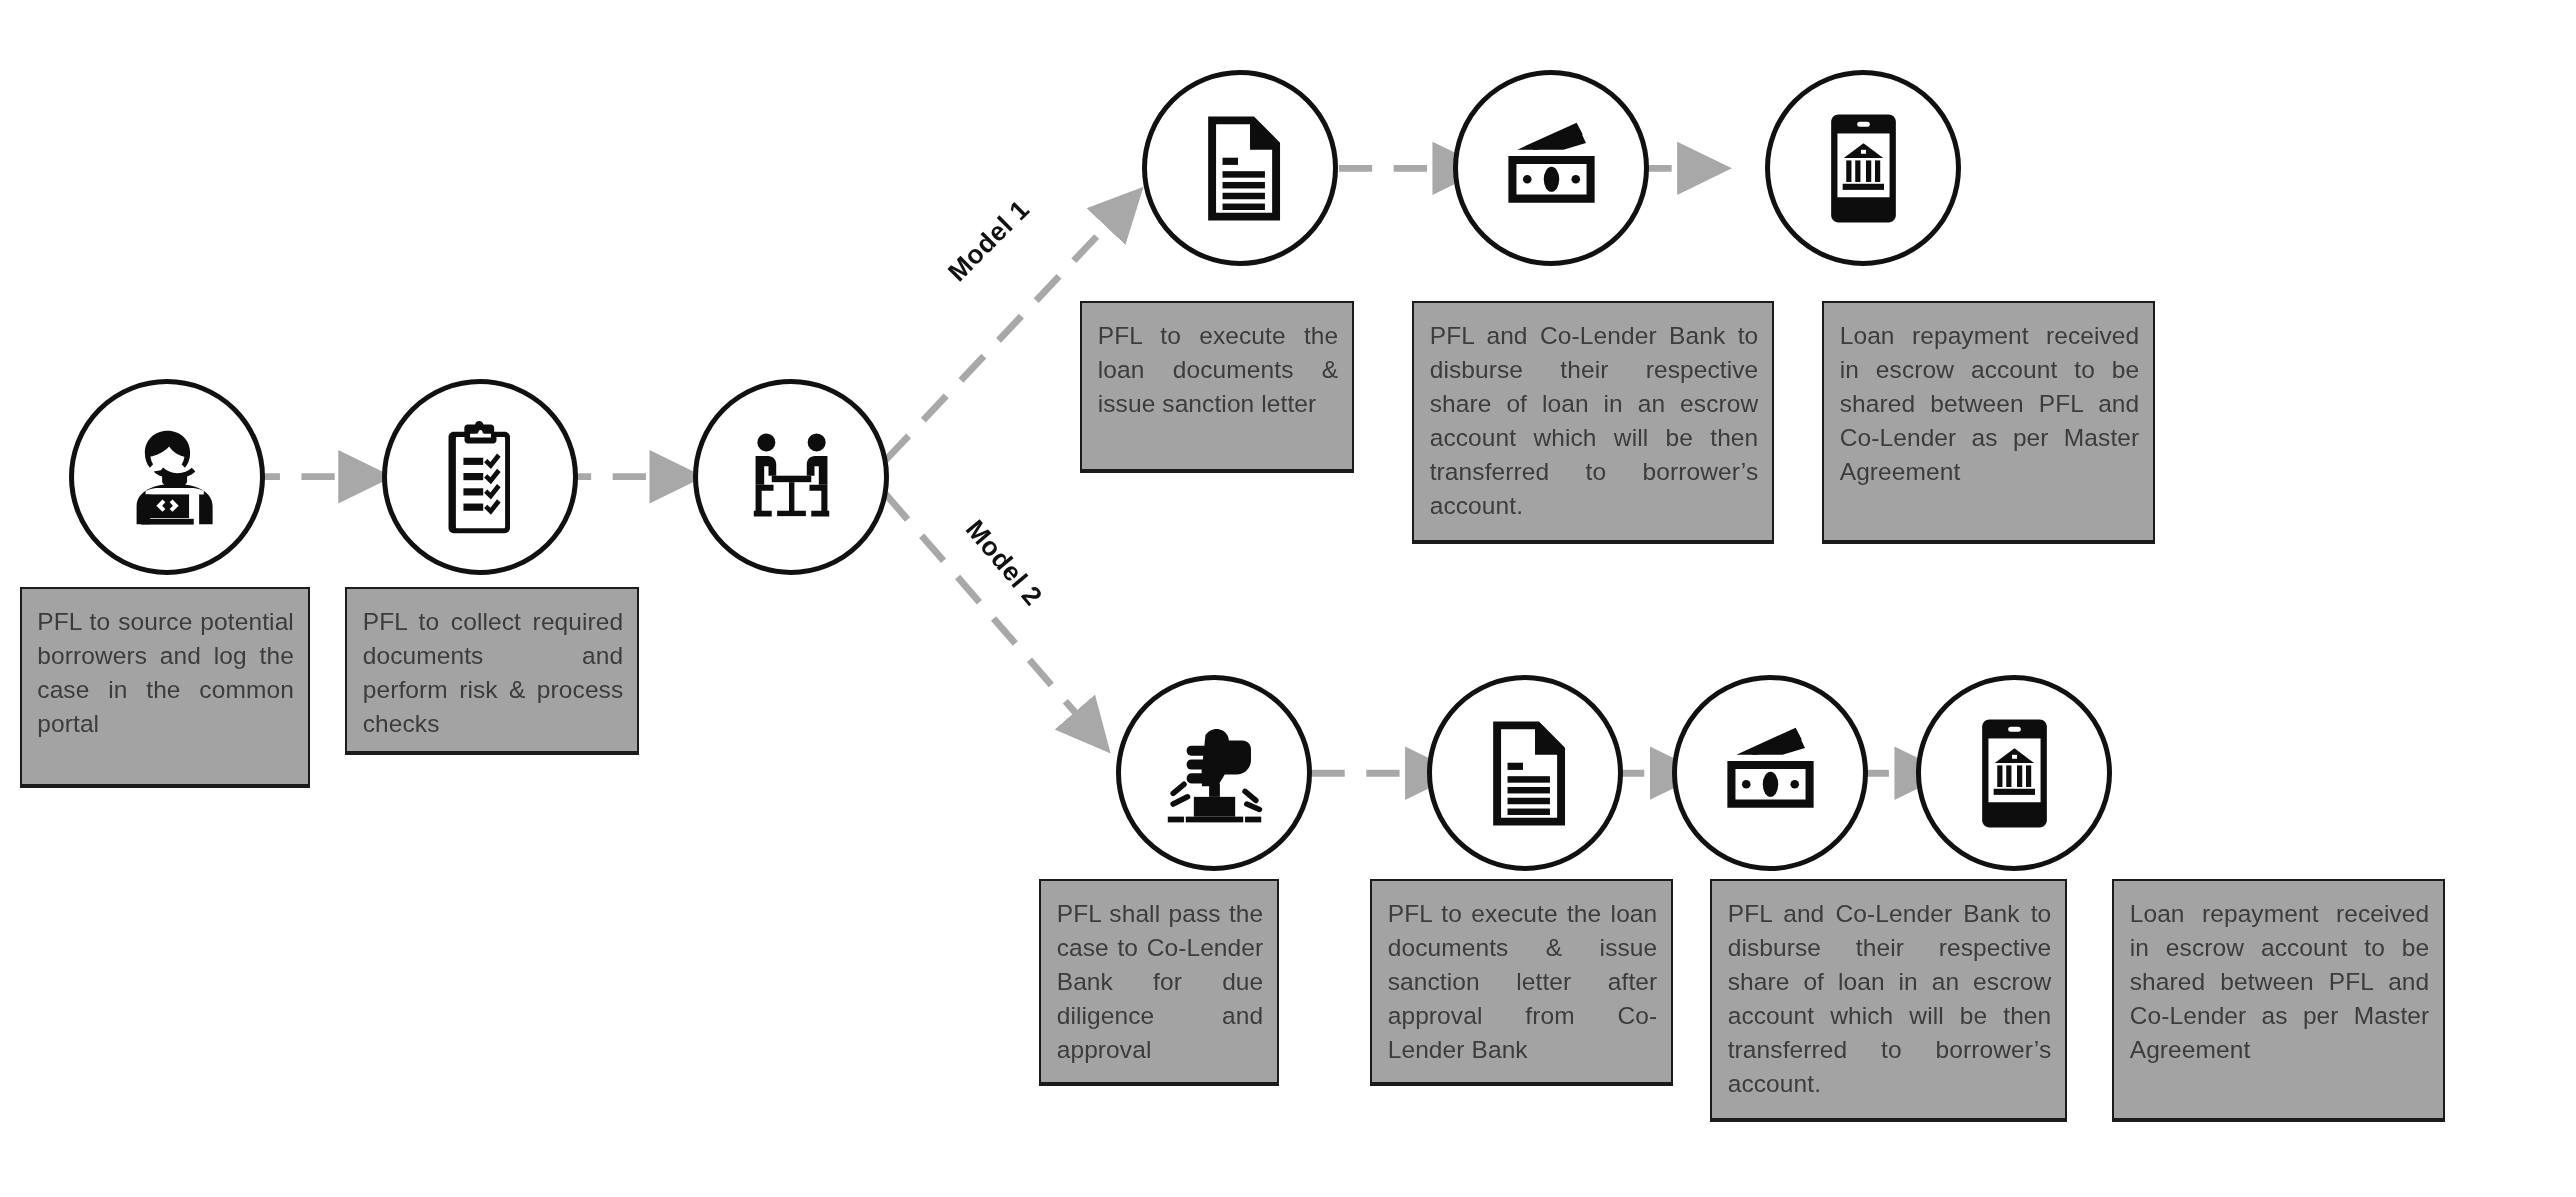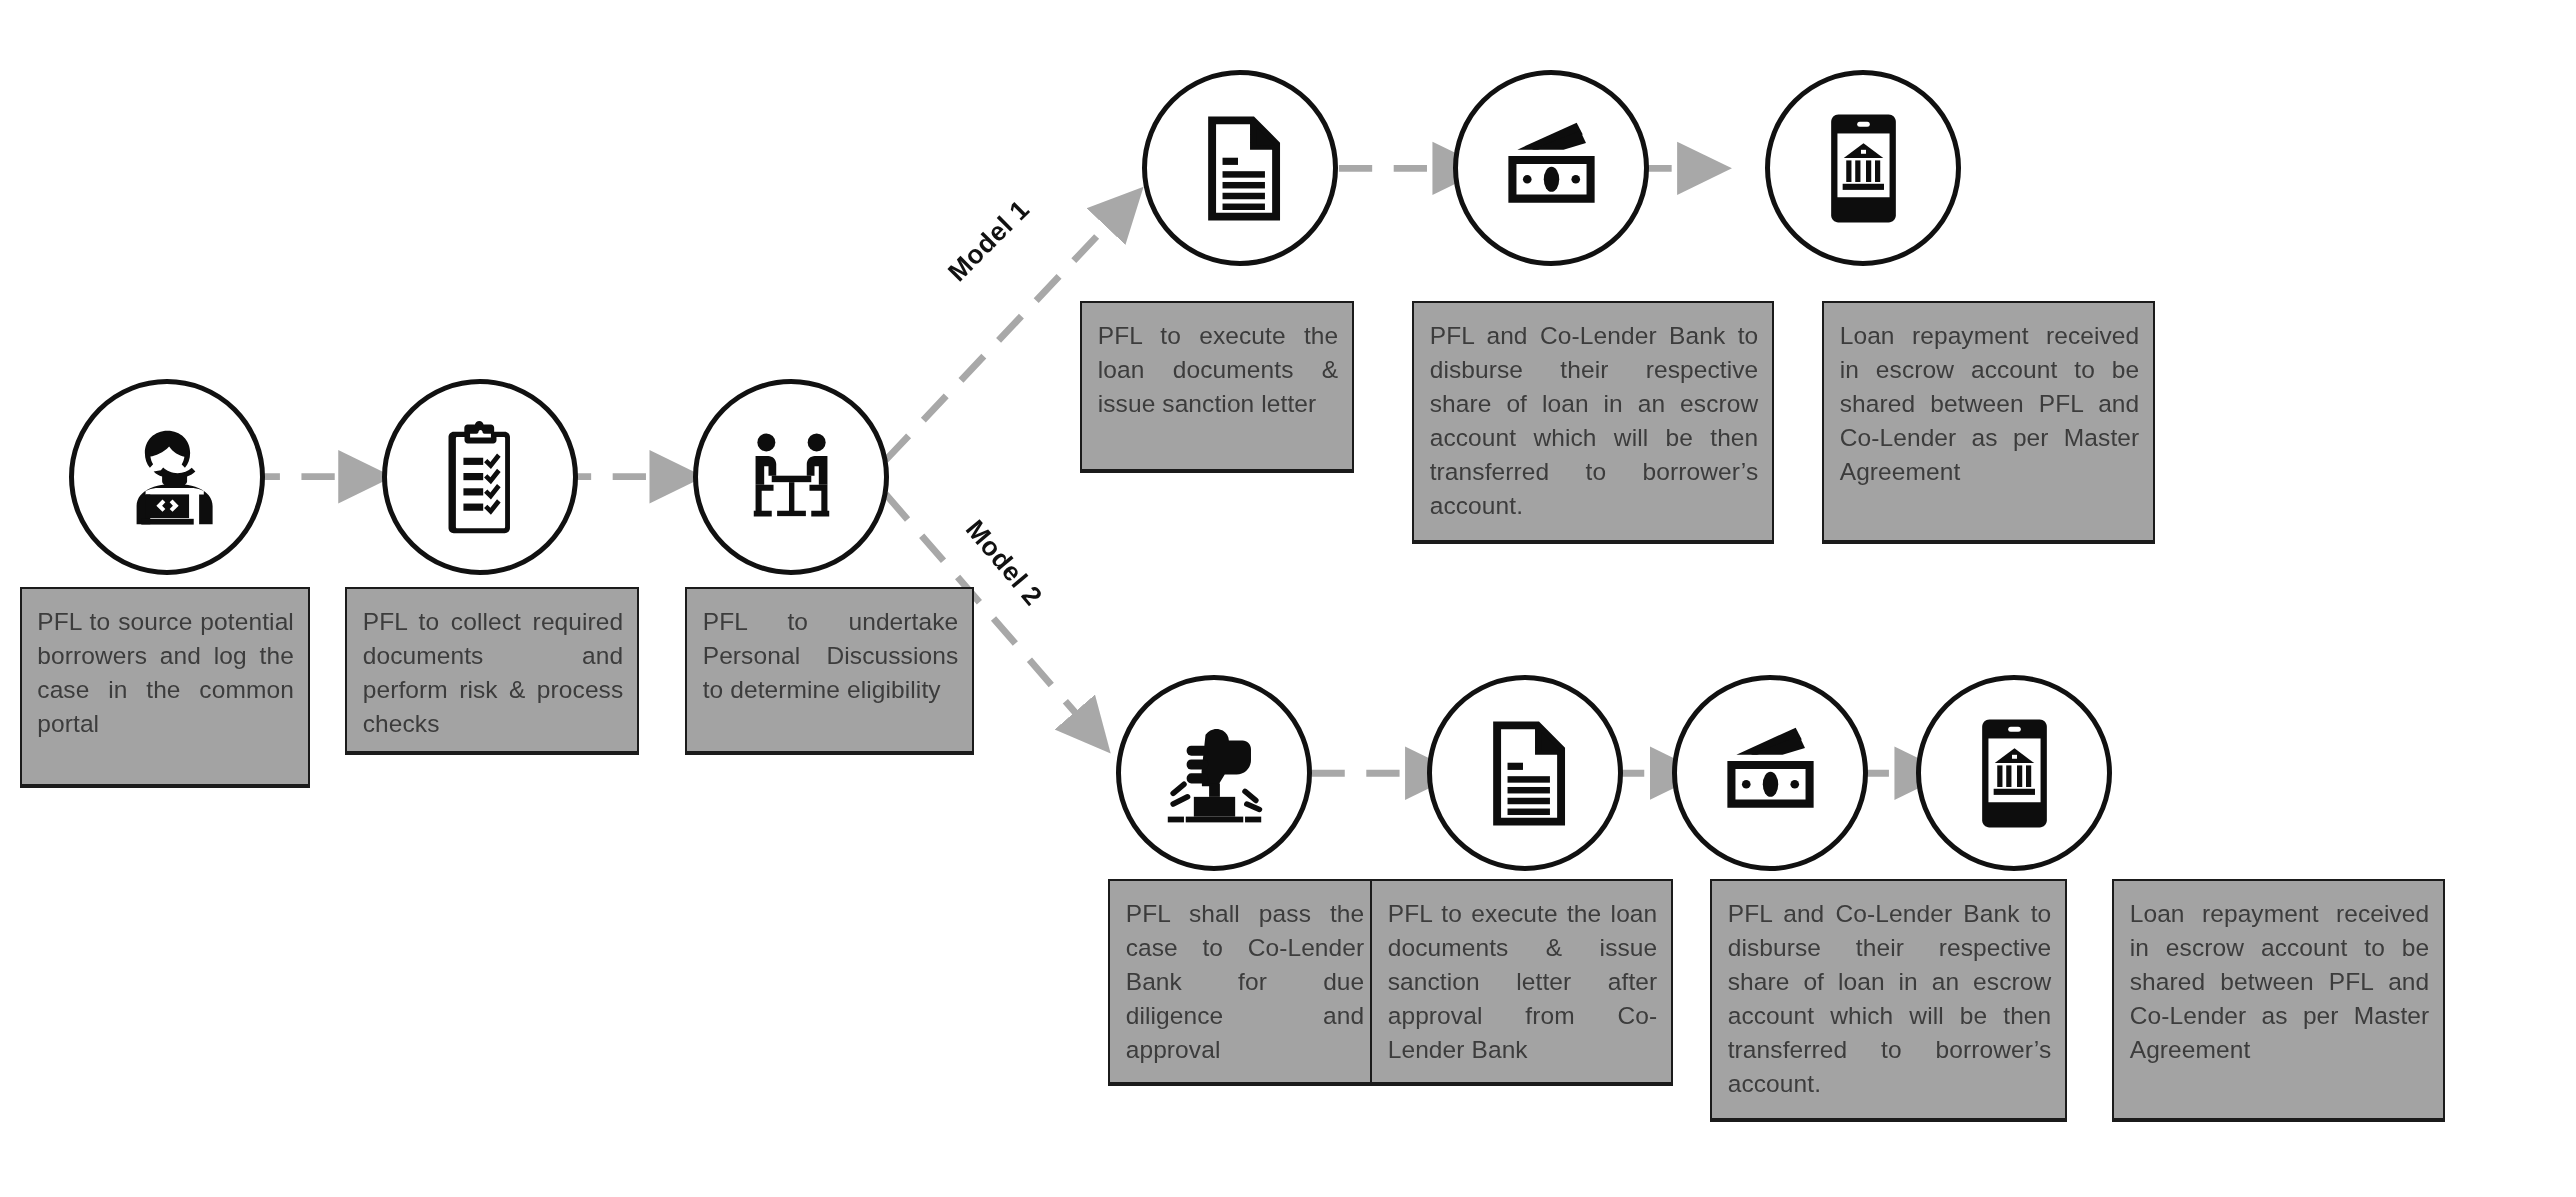--- a/index.html
+++ b/index.html
@@ -108,23 +108,20 @@
         <rect x="43" y="50.5" width="10" height="3.2"></rect>
       </svg>
     </span>
   </div>
 
   <div class="cap" style="left:345px;top:587px;width:294px;height:168px;">
     <div class="txt">PFL to collect required documents and perform risk &amp; process checks</div>
   </div>
   <div class="cap" style="left:19.6px;top:587px;width:290px;height:201px;">
     <div class="txt">PFL to source potential borrowers and log the case in the common portal</div>
-  </div>
-  <div class="cap" style="left:685px;top:587px;width:289px;height:168px;">
-    <div class="txt">PFL to undertake Personal Discussions to determine eligibility</div>
   </div>
 
   <div class="node" style="left:1142px;top:70px;">
     <span>
       <svg viewBox="0 0 64 64" fill="#0d0d0d" xmlns="http://www.w3.org/2000/svg">
         <path d="M14 3h25.5L54 17.6V61H14V3zm4.4 4.4v49.2h31.2V21.5H37.3V7.4H18.4z"></path>
         <path d="M41 8.9l10 10.2H41z"></path>
         <rect x="22" y="26" width="8.6" height="4"></rect>
         <rect x="22" y="33.5" width="23.6" height="3.6"></rect>
         <rect x="22" y="39.5" width="23.6" height="3.6"></rect>
@@ -228,21 +225,21 @@
         <rect x="30.6" y="21.6" width="2.8" height="2.2" fill="#fff"></rect>
         <rect x="22.4" y="27.5" width="2.9" height="12"></rect>
         <rect x="27.4" y="27.5" width="2.9" height="12"></rect>
         <rect x="33.4" y="27.5" width="2.9" height="12"></rect>
         <rect x="38.4" y="27.5" width="2.9" height="12"></rect>
         <rect x="20.4" y="40.5" width="23" height="3.4"></rect>
       </svg>
     </span>
   </div>
 
-  <div class="cap" style="left:1108px;top:879px;width:272px;height:207px;">
+  <div class="cap" style="left:1039px;top:879px;width:240px;height:207px;">
     <div class="txt">PFL shall pass the case to Co-Lender Bank for due diligence and approval</div>
   </div>
   <div class="cap" style="left:1370px;top:879px;width:303px;height:207px;">
     <div class="txt">PFL to execute the loan documents &amp; issue sanction letter after approval from Co-Lender Bank</div>
   </div>
   <div class="cap" style="left:1710px;top:879px;width:357px;height:243px;">
     <div class="txt">PFL and Co-Lender Bank to disburse their respective share of loan in an escrow account which will be then transferred to borrower’s account.</div>
   </div>
   <div class="cap" style="left:2112px;top:879px;width:333px;height:243px;">
     <div class="txt">Loan repayment received in escrow account to be shared between PFL and Co-Lender as per Master Agreement</div>

